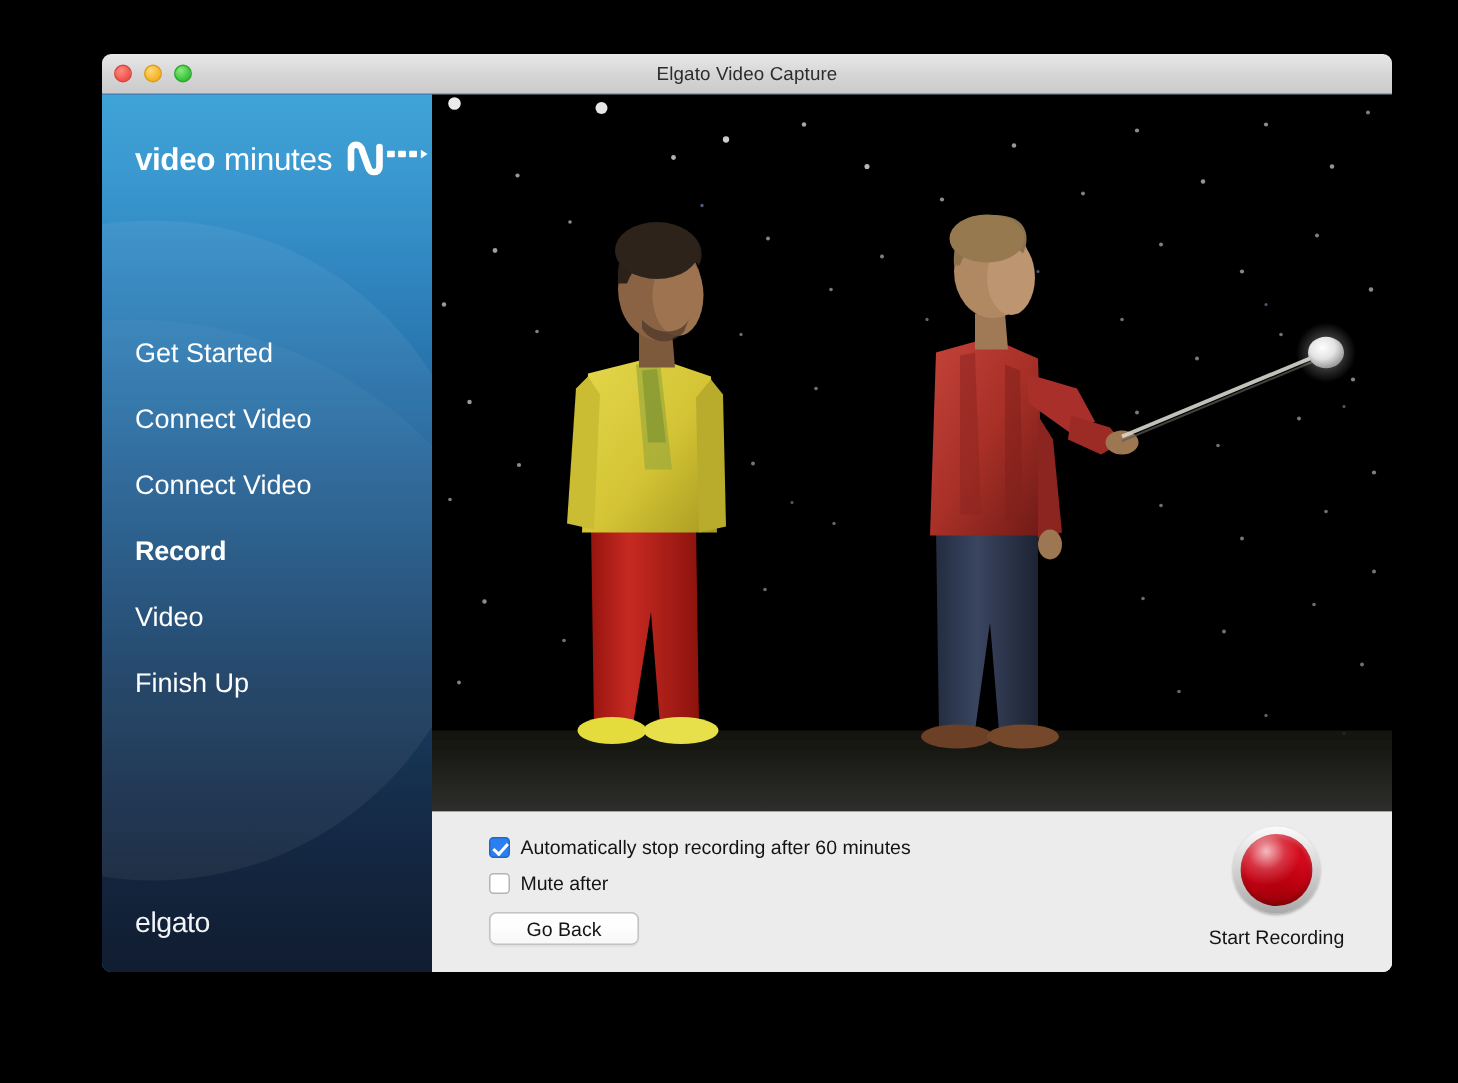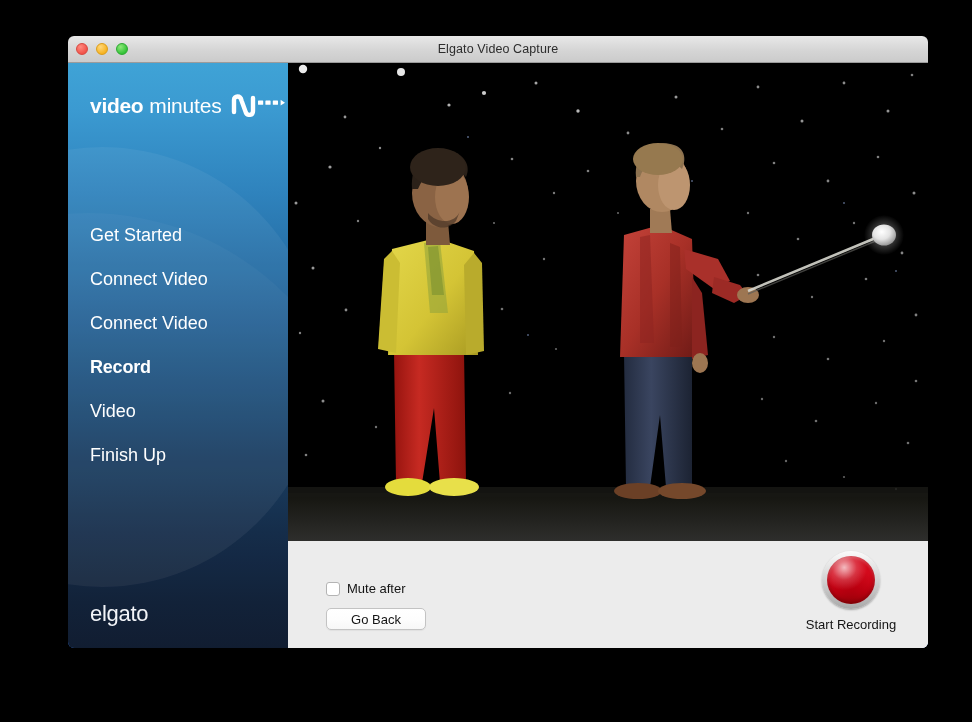--- a/index.html
+++ b/index.html
@@ -153,21 +153,21 @@
     font-size: 18px;
     font-weight: bold;
     letter-spacing: -0.2px;
   }
 
   #elgato-logo {
     position: absolute;
     left: 22px;
     bottom: 22px;
     z-index: 3;
-    font-size: 22px;
+    font-size: 19px;
     color: #f2f4f8;
     letter-spacing: -0.3px;
   }
 
   
   #right {
     position: relative;
     width: 640px;
     height: 586px;
     background: #ececec;
@@ -516,20 +516,24 @@
 
             <line x1="460" y1="228" x2="590" y2="174" stroke="#d7d7cf" stroke-width="2.6" opacity="0.9"></line>
             <line x1="460" y1="231" x2="590" y2="177" stroke="#5c5c58" stroke-width="1.4" opacity="0.7"></line>
             <circle cx="596" cy="172" r="20" fill="url(#glowG)"></circle>
             <ellipse cx="596" cy="172" rx="12" ry="10.5" fill="url(#ballG)"></ellipse>
           </svg>
         </div>
 
         <div id="controls">
 
+          <div class="chk-row" id="chk-row-1">
+            <div class="chkbox on"></div>
+            <div class="chk-label">Automatically stop recording after 60 minutes</div>
+          </div>
 
           <div class="chk-row" id="chk-row-2">
             <div class="chkbox off"></div>
             <div class="chk-label">Mute after</div>
           </div>
 
           <div id="go-back">Go Back</div>
 
           <div id="record-area">
             <div id="record-ring">

